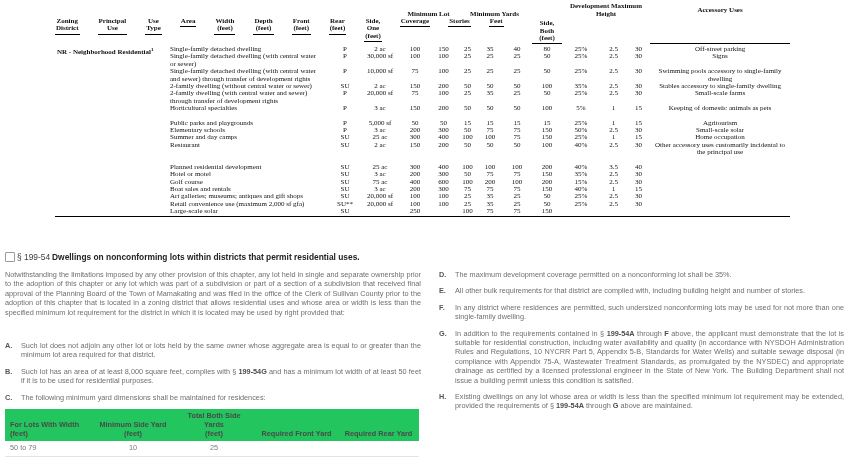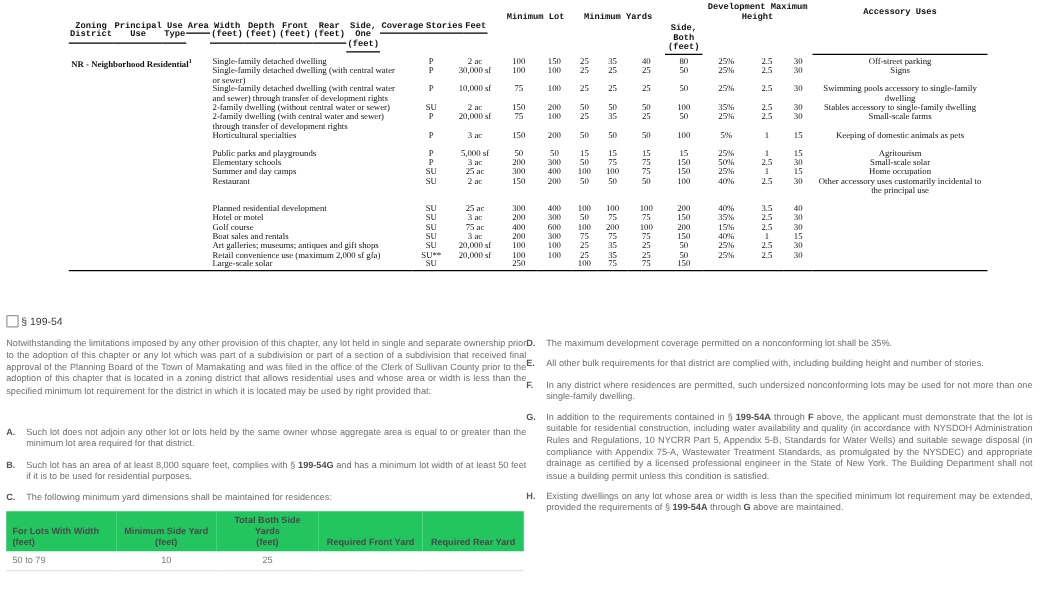--- a/index.html
+++ b/index.html
@@ -4,21 +4,21 @@
 <style>
   html,body{margin:0;padding:0;}
   body{width:849px;height:475px;background:#ffffff;overflow:hidden;position:relative;
        font-family:"Liberation Sans",sans-serif;}
 
   
   .ztable{position:absolute;left:55px;top:3px;width:735px;border-collapse:collapse;
           font-family:"Liberation Serif",serif;font-size:7px;line-height:7.4px;color:#111;
           border-bottom:1.5px solid #000;table-layout:fixed;}
   .ztable th{font-weight:bold;text-align:center;vertical-align:bottom;
-             white-space:pre-line;padding:0 1px 1px;font-family:Liberation Mono, monospace;}
+             white-space:pre-line;padding:0 1px 1px;}
   .ztable tr.grp th{vertical-align:bottom;padding-bottom:0;}
   .ztable tr.grp{height:15px;}
   .ztable tr.cols{height:25px;}
   .ztable tr.cols th{border-bottom:1.5px solid #000;}
   .th-sideboth{vertical-align:bottom;border-bottom:1.5px solid #000;}
   .th-accessory{vertical-align:top !important;padding-top:4px !important;border-bottom:1.5px solid #000;}
   .ztable td{vertical-align:top;padding:0 2px;}
   .ztable tbody tr:first-child td{padding-top:2.5px;}
   .ztable td.c{text-align:center;}
   .ztable td.use{text-align:left;padding-right:10px;}
@@ -27,21 +27,21 @@
   .ztable sup{font-size:5px;vertical-align:super;}
   .ztable tr.spacer td{height:7px;}
 
   
   .section{position:absolute;left:5px;top:252px;width:839px;}
   .sec-head{display:flex;align-items:center;gap:2px;margin:0 0 8px 0;}
   .checkbox{width:8px;height:8px;border:1px solid #9a9a9a;border-radius:1px;
             display:inline-block;background:#fff;flex:none;}
   .sec-num{font-size:8.4px;color:#3c3c3c;}
   .sec-title{font-size:8.4px;font-weight:bold;color:#232323;}
-  .cols{display:flex;align-items:flex-start;}
+  .cols{display:flex;gap:18px;align-items:flex-start;}
   .col-left{width:416px;flex:none;}
   .col-right{width:405px;flex:none;}
   .intro{margin:0 0 24px 0;font-size:7.3px;line-height:9.4px;color:#6f6f6f;text-align:justify;}
   .item{display:flex;margin-bottom:7px;}
   .item .lbl{font-weight:bold;color:#565656;font-size:7.3px;line-height:9.4px;width:16px;flex:none;}
   .item .txt{font-size:7.3px;line-height:9.4px;color:#6f6f6f;text-align:justify;flex:1;}
   .item .txt strong{color:#4d4d4d;}
 
   
   .ytable{width:414px;border-collapse:collapse;margin-top:3px;border-bottom:1px solid #e3e3e3;
@@ -369,20 +369,21 @@
         <td class="c"></td>
         <td class="acc"></td>
       </tr>
     </tbody>
 </table>
 
 <div class="section">
   <div class="sec-head">
     <span class="checkbox"></span>
     <span class="sec-num">§ 199-54</span>
+    <span class="sec-title">Dwellings on nonconforming lots within districts that permit residential uses.</span>
   </div>
   <div class="cols">
     <div class="col-left">
       <p class="intro">Notwithstanding the limitations imposed by any other provision of this chapter, any lot held in single and separate ownership prior to the adoption of this chapter or any lot which was part of a subdivision or part of a section of a subdivision that received final approval of the Planning Board of the Town of Mamakating and was filed in the office of the Clerk of Sullivan County prior to the adoption of this chapter that is located in a zoning district that allows residential uses and whose area or width is less than the specified minimum lot requirement for the district in which it is located may be used by right provided that:</p>
       <div id="items-left">
           <div class="item">
             <span class="lbl">A.</span>
             <div class="txt">Such lot does not adjoin any other lot or lots held by the same owner whose aggregate area is equal to or greater than the minimum lot area required for that district.</div>
           </div>
           <div class="item">

